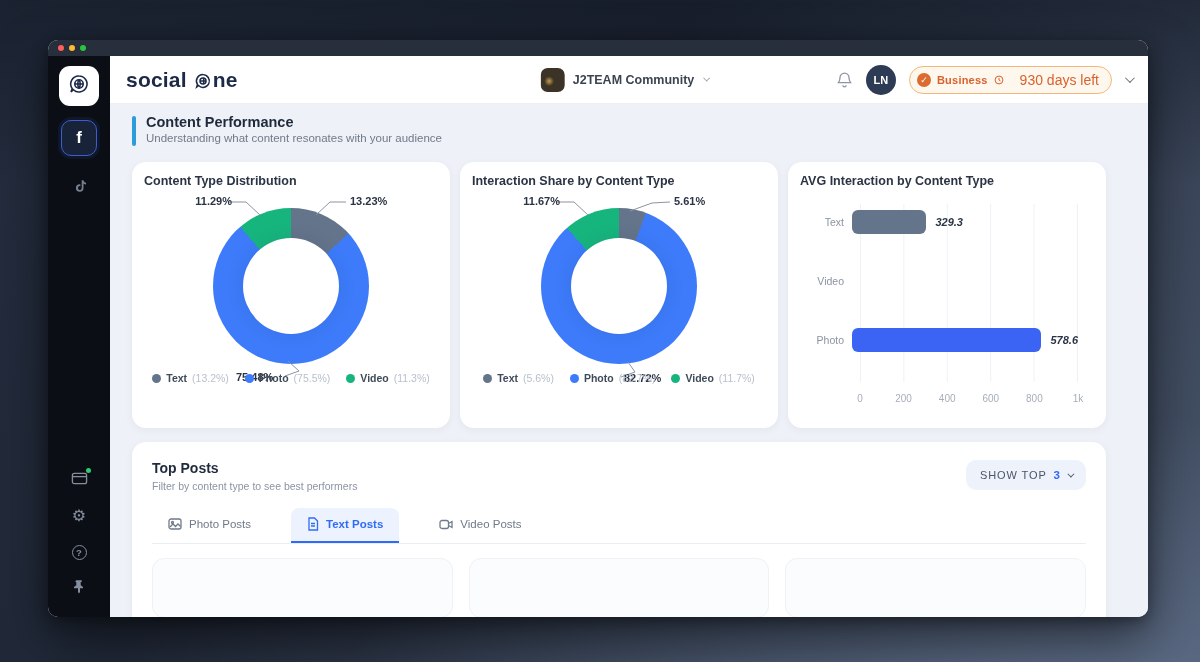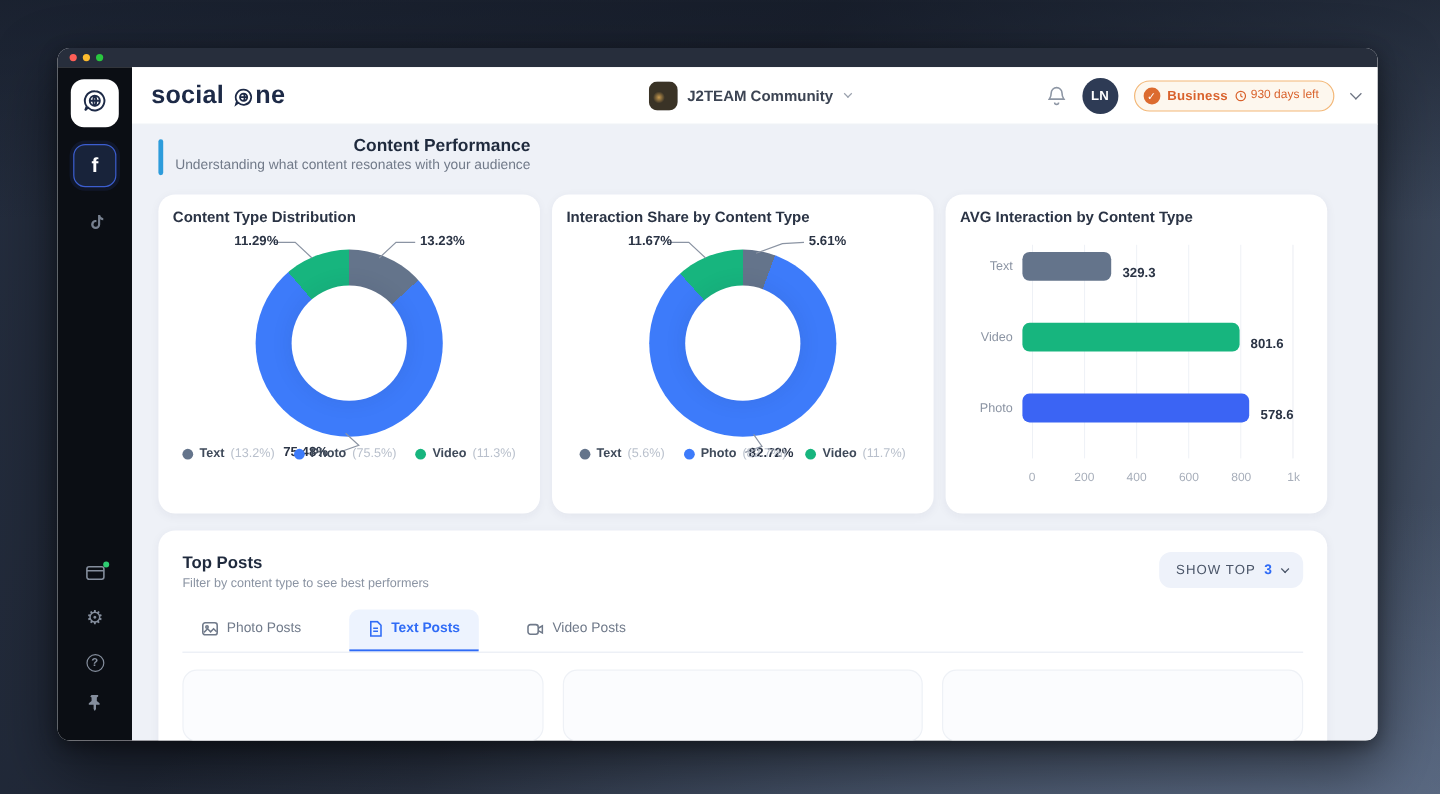--- a/index.html
+++ b/index.html
@@ -41,31 +41,31 @@
   .brand .logo-o { margin:2px 1px 0 7px; display:flex; }
   .community { position:absolute; left:50%; transform:translateX(-53%); display:flex; align-items:center; gap:8px; cursor:pointer; }
   .community-avatar { width:24px; height:24px; border-radius:7px; background:radial-gradient(7px 7px at 35% 55%, #c89a4e, #3a3326 70%), #23262c; }
   .community-name { font-size:12.5px; color:#3c4453; font-weight:700; }
   .top-right { margin-left:auto; display:flex; align-items:center; gap:13px; }
   .bell { color:#8d96a4; display:flex; }
   .avatar { width:30px; height:30px; border-radius:50%; background:#2e3b55; color:#fff; font-size:11px; font-weight:700; display:flex; align-items:center; justify-content:center; }
   .plan-badge { display:flex; align-items:center; gap:6px; border:1px solid #f3b879; background:#fdf7ee; border-radius:999px; padding:5px 12px 5px 7px; }
   .badge-check { width:14px; height:14px; border-radius:50%; background:#dc6b2f; color:#fff; font-size:9px; display:flex; align-items:center; justify-content:center; }
   .badge-plan { font-size:11px; font-weight:700; color:#d9622c; letter-spacing:.02em; }
-  .badge-days { display:flex; align-items:center; gap:3px; font-size:10px; color:#d9622c; }
+  .badge-days { display:flex; align-items:center; gap:16px; font-size:14px; color:#d9622c; }
   .chev { width:7px; height:7px; border-right:1.8px solid #6b7280; border-bottom:1.8px solid #6b7280; transform:rotate(45deg) translateY(-2px); }
   .chev.sm { width:5px; height:5px; border-color:#9aa1ad; }
 
   
   .content { flex:1; background:#eef1f7; padding:10px 0 0 22px; overflow:hidden; }
   .section-head { display:flex; gap:10px; margin-bottom:0; }
   .accent-bar { width:4px; height:30px; border-radius:3px; margin-top:2px; }
   .accent-blue { background:#2d9cdb; }
   .accent-warm { background:linear-gradient(#f2994a, #a86ec0); }
-  .sh-title { font-size:14.5px; font-weight:700; color:#1f2a3d;text-align:right; }
+  .sh-title { font-size:14.5px; font-weight:700; color:#1f2a3d; }
   .sh-sub { font-size:11.5px; color:#717a89; margin-top:2px; }
 
   .cards-row { margin-top:16px; width:974px; display:grid; grid-template-columns:repeat(3,1fr); gap:10px; }
   .card { background:#fff; border-radius:14px; box-shadow:0 2px 8px rgba(30,42,71,.05); padding:12px; height:266px; position:relative; }
   .card-title { font-size:12.5px; font-weight:700; color:#2b3445; }
 
   
   .chart-wrap { position:relative; height:196px; margin-top:2px; }
   .donut { position:absolute; left:50%; top:18px; transform:translateX(-50%); width:156px; height:156px; border-radius:50%; }
   .hole { position:absolute; left:50%; top:48px; transform:translateX(-50%); width:96px; height:96px; border-radius:50%; background:#fff; box-shadow:0 0 18px rgba(30,42,71,.10); }
@@ -78,21 +78,21 @@
   .legend-pct { color:#b9c0cc; }
 
   
   .bar-chart { position:relative; height:222px; margin-top:4px; }
   .grid-layer { position:absolute; left:60px; right:16px; top:12px; bottom:32px;
     background-image:linear-gradient(to right, #eef1f6 1px, transparent 1px);
     background-size:20% 100%; border-right:1px solid #eef1f6; }
   .bar-row { position:relative; display:flex; align-items:center; height:59px; margin-right:16px; z-index:1; }
   .bar-row:first-of-type { margin-top:4px; }
   .bar-label { width:52px; text-align:right; font-size:10.5px; color:#8b94a3; padding-right:8px; flex:none; }
-  .bar-track { flex:1; display:flex; align-items:flex-end; }
+  .bar-track { flex:1; display:flex; align-items:center;font-style:italic; }
   .hbar { height:24px; border-radius:6px; }
   .bar-value { font-size:11px; font-weight:700; color:#2b3445; margin-left:9px; white-space:nowrap; }
   .axis-row { position:absolute; left:60px; right:16px; bottom:8px; height:13px; }
   .axis-row span { position:absolute; transform:translateX(-50%); font-size:10px; color:#a7aeba; }
   .axis-row span:nth-child(1){left:0}.axis-row span:nth-child(2){left:20%}.axis-row span:nth-child(3){left:40%}
   .axis-row span:nth-child(4){left:60%}.axis-row span:nth-child(5){left:80%}.axis-row span:nth-child(6){left:100%}
 
   .section-head.second { margin-top:22px; }
 
   
@@ -291,24 +291,20 @@
               <div class="grid-layer"></div>
               <div class="bar-row">
                 <span class="bar-label">Text</span>
                 <div class="bar-track">
                   <div class="hbar" style="width: 32.93%; background: rgb(100, 116, 139);"></div>
                   <span class="bar-value">329.3</span>
                 </div>
               </div>
               <div class="bar-row">
                 <span class="bar-label">Video</span>
-                <div class="bar-track">
-                  <div class="hbar" style="width: 80.16%; background: rgb(23, 181, 126);"></div>
-                  <span class="bar-value">801.6</span>
-                </div>
               </div>
               <div class="bar-row">
                 <span class="bar-label">Photo</span>
                 <div class="bar-track">
                   <div class="hbar" style="width: 85.04%; background: rgb(59, 100, 244);"></div>
                   <span class="bar-value">578.6</span>
                 </div>
               </div>
               <div class="axis-row">
                 <span>0</span>

